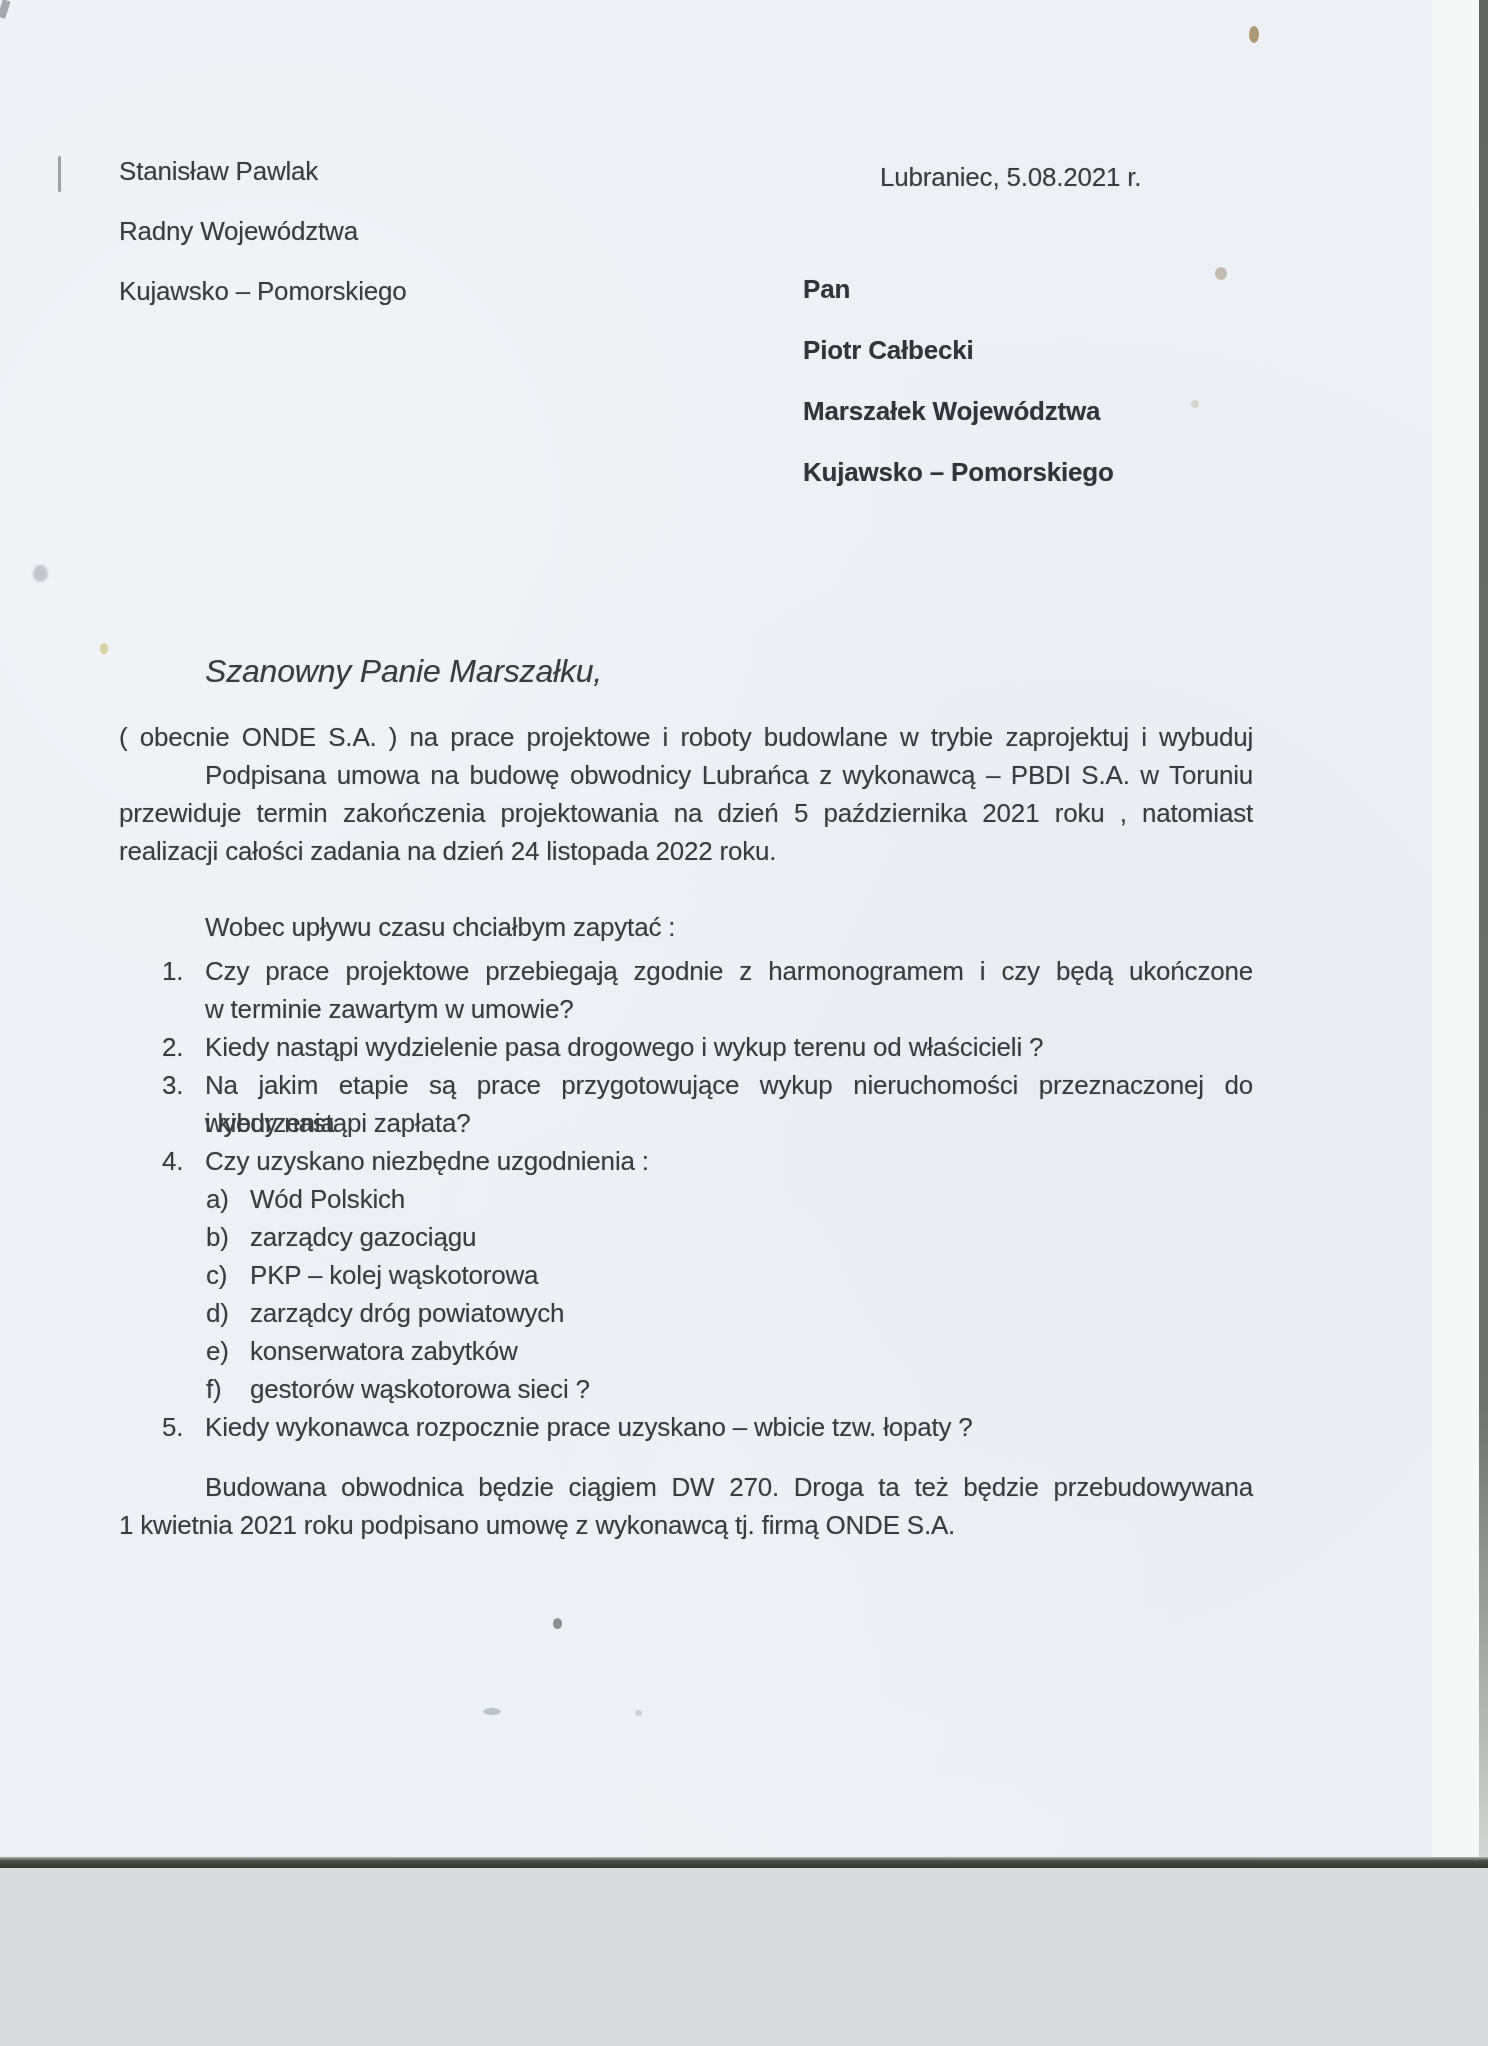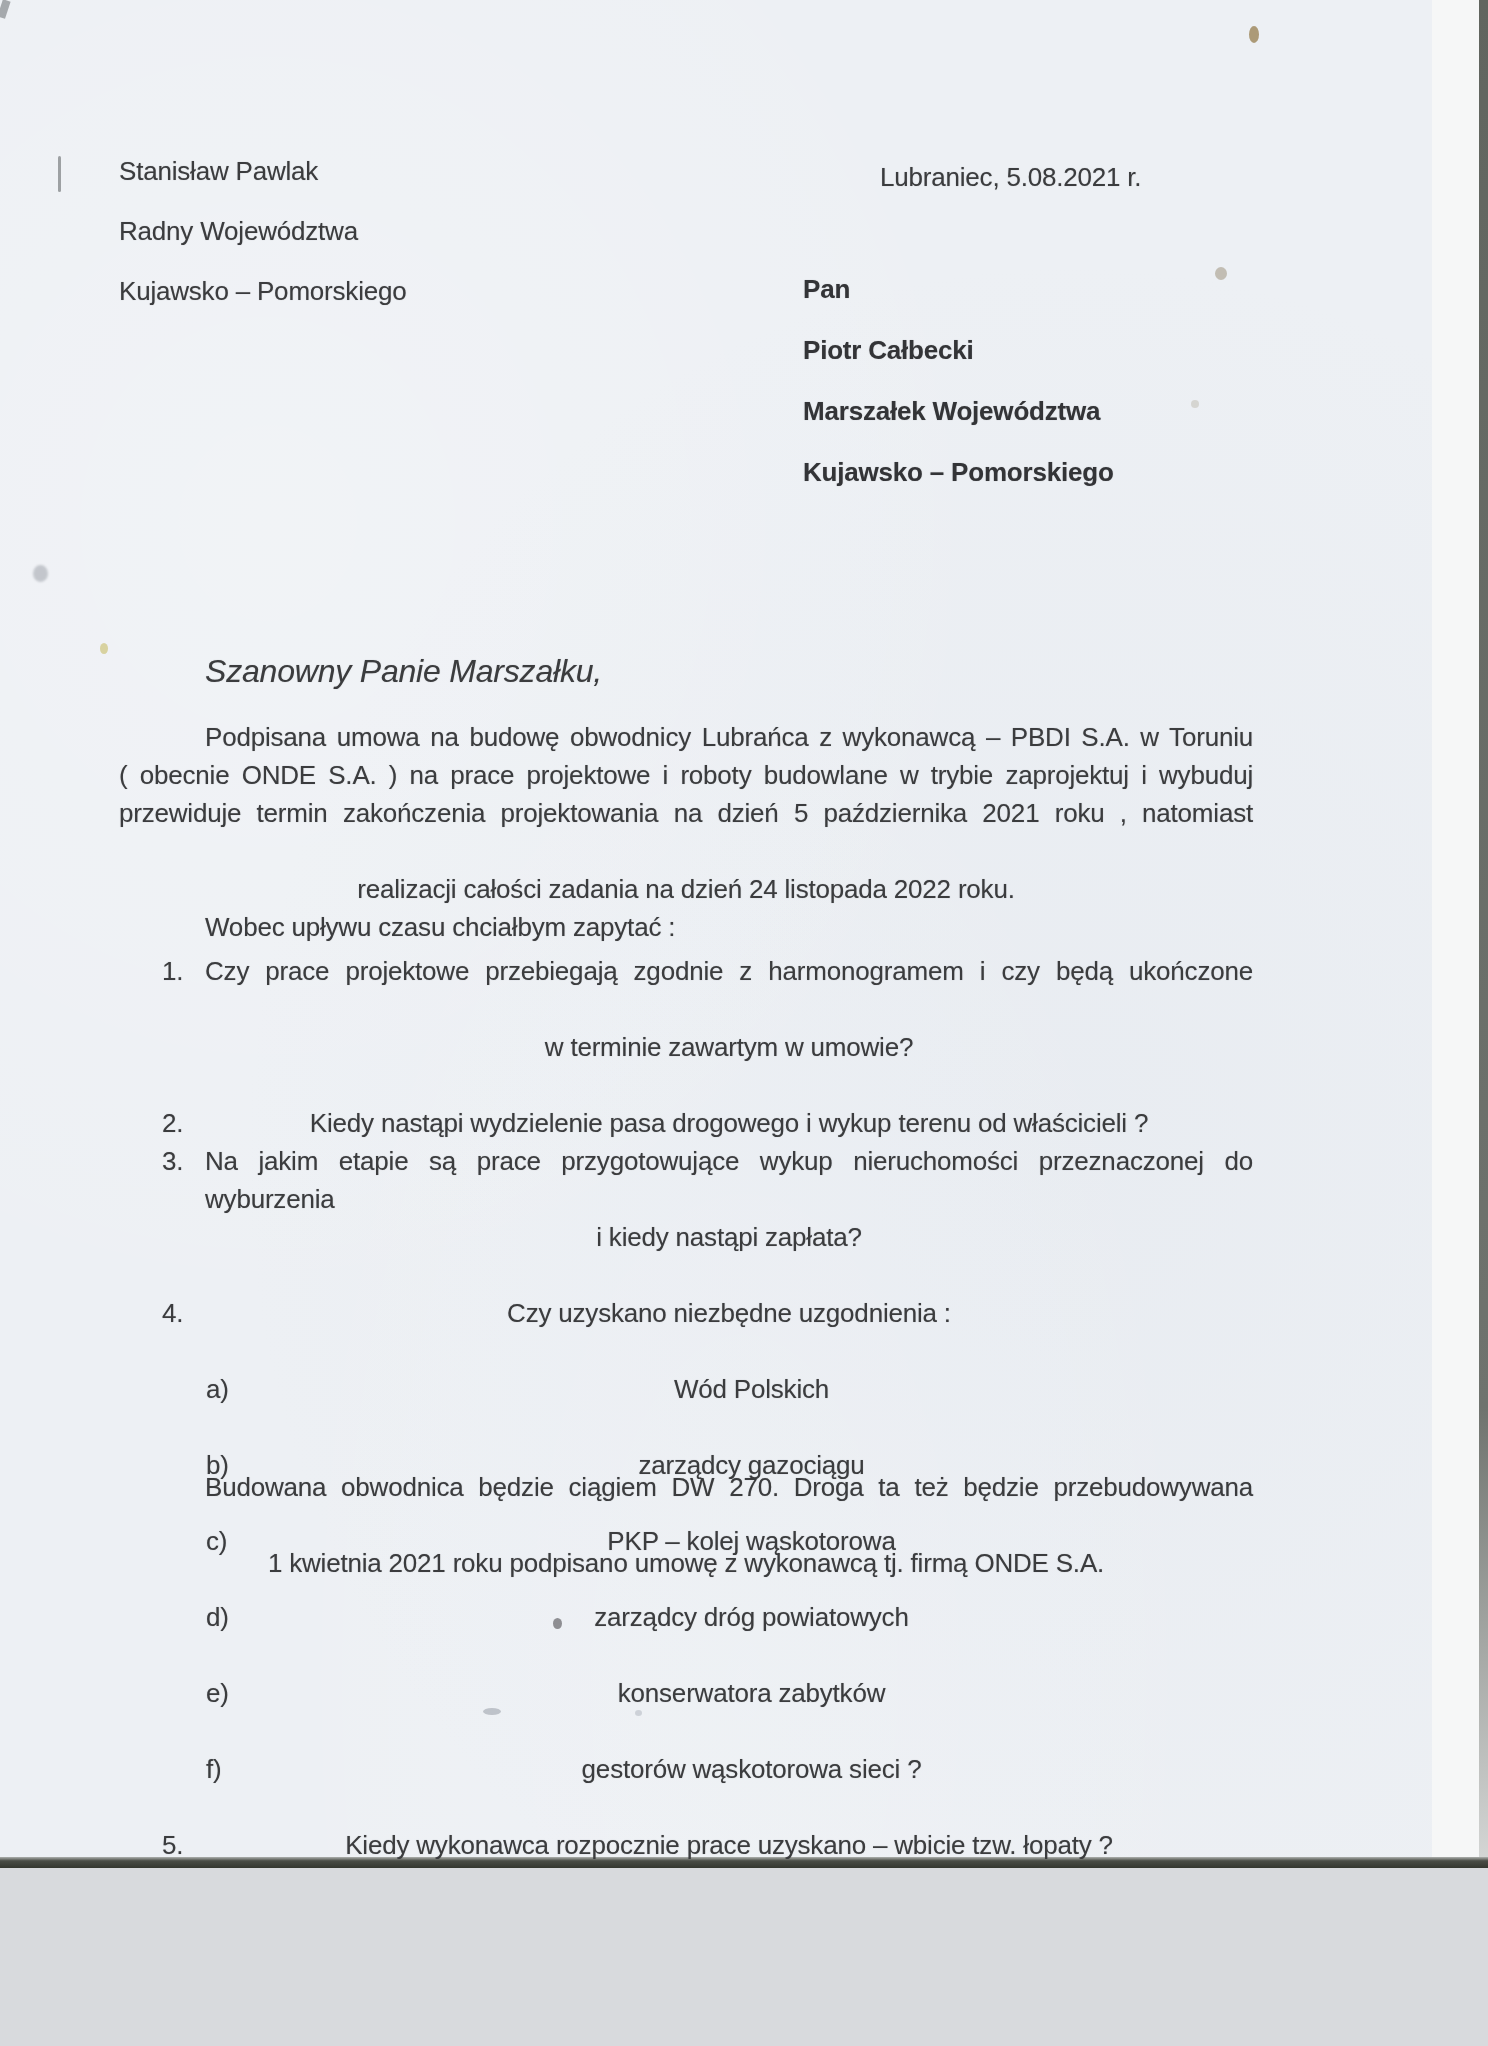--- a/index.html
+++ b/index.html
@@ -31,21 +31,21 @@
   .dateline{left:880px;top:158px;line-height:38px;white-space:pre;}
   .recipient{left:803px;top:270px;font-weight:700;color:var(--boldText,#333437);}
 
   
   .salutation{left:205px;top:652px;line-height:38px;font-style:italic;font-size:32px;white-space:pre;}
   .para{left:119px;width:1134px;}
   .intro{top:718px;}
   .closing{top:1468px;}
   .jline,.lline{height:38px;line-height:38px;}
   .jline{text-align:justify;text-align-last:justify;}
-  .lline{text-align:center;white-space:pre;margin-top:38px;}
+  .lline{text-align:left;white-space:pre;}
   .indent{text-indent:86px;}
   .lead{left:205px;top:896px;line-height:38px;white-space:pre;margin-top:12px;}
 
   .qlist{left:119px;top:952px;width:1134px;}
   .qitem{position:relative;padding-left:86px;}
   .qmark{position:absolute;left:43px;top:0;height:38px;line-height:38px;}
   .subitem{position:relative;padding-left:131px;}
   .submark{position:absolute;left:87px;top:0;height:38px;line-height:38px;}
 
   
@@ -97,22 +97,22 @@
   <div class="abs recipient">
     <div class="line gap23">Pan</div>
     <div class="line gap23">Piotr Całbecki</div>
     <div class="line gap23">Marszałek Województwa</div>
     <div class="line">Kujawsko – Pomorskiego</div>
   </div>
 
   <div class="abs salutation">Szanowny Panie Marszałku,</div>
 
   <div class="abs para intro">
+    <div class="jline">( obecnie ONDE S.A. ) na prace projektowe i roboty budowlane w trybie zaprojektuj i wybuduj</div>
     <div class="jline indent">Podpisana umowa na budowę obwodnicy Lubrańca z wykonawcą – PBDI S.A. w Toruniu</div>
-    <div class="jline">( obecnie ONDE S.A. ) na prace projektowe i roboty budowlane w trybie zaprojektuj i wybuduj</div>
     <div class="jline">przewiduje termin zakończenia projektowania na dzień 5 października 2021 roku , natomiast</div>
     <div class="lline">realizacji całości zadania na dzień 24 listopada 2022 roku.</div>
   </div>
 
   <div class="abs lead">Wobec upływu czasu chciałbym zapytać :</div>
 
   <div class="abs qlist">
 
     <div class="qitem">
       <span class="qmark">1.</span>

